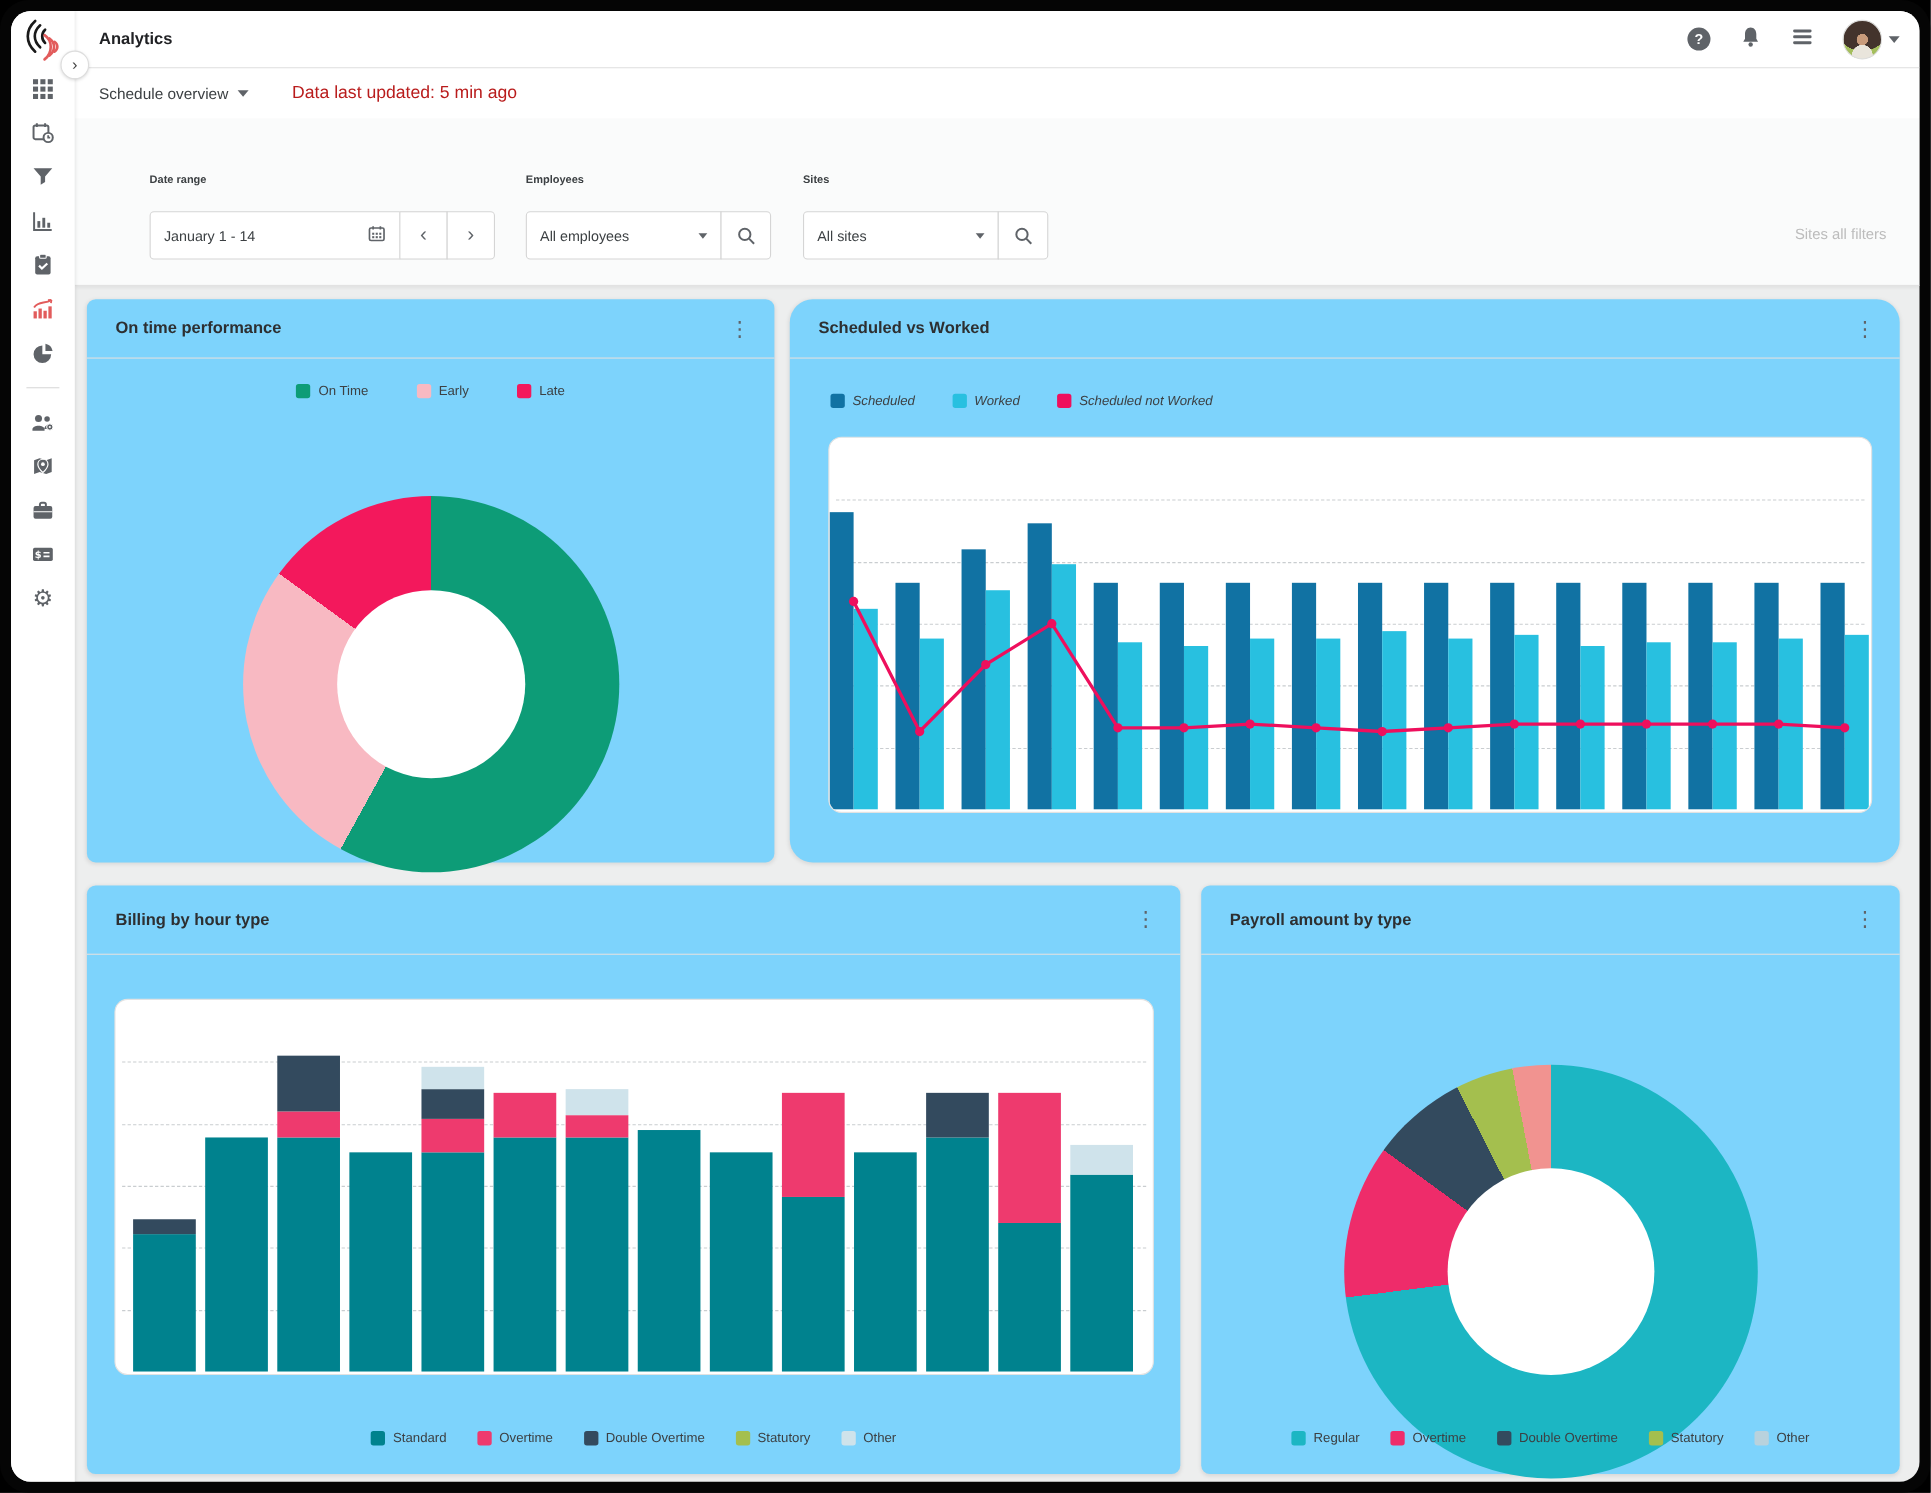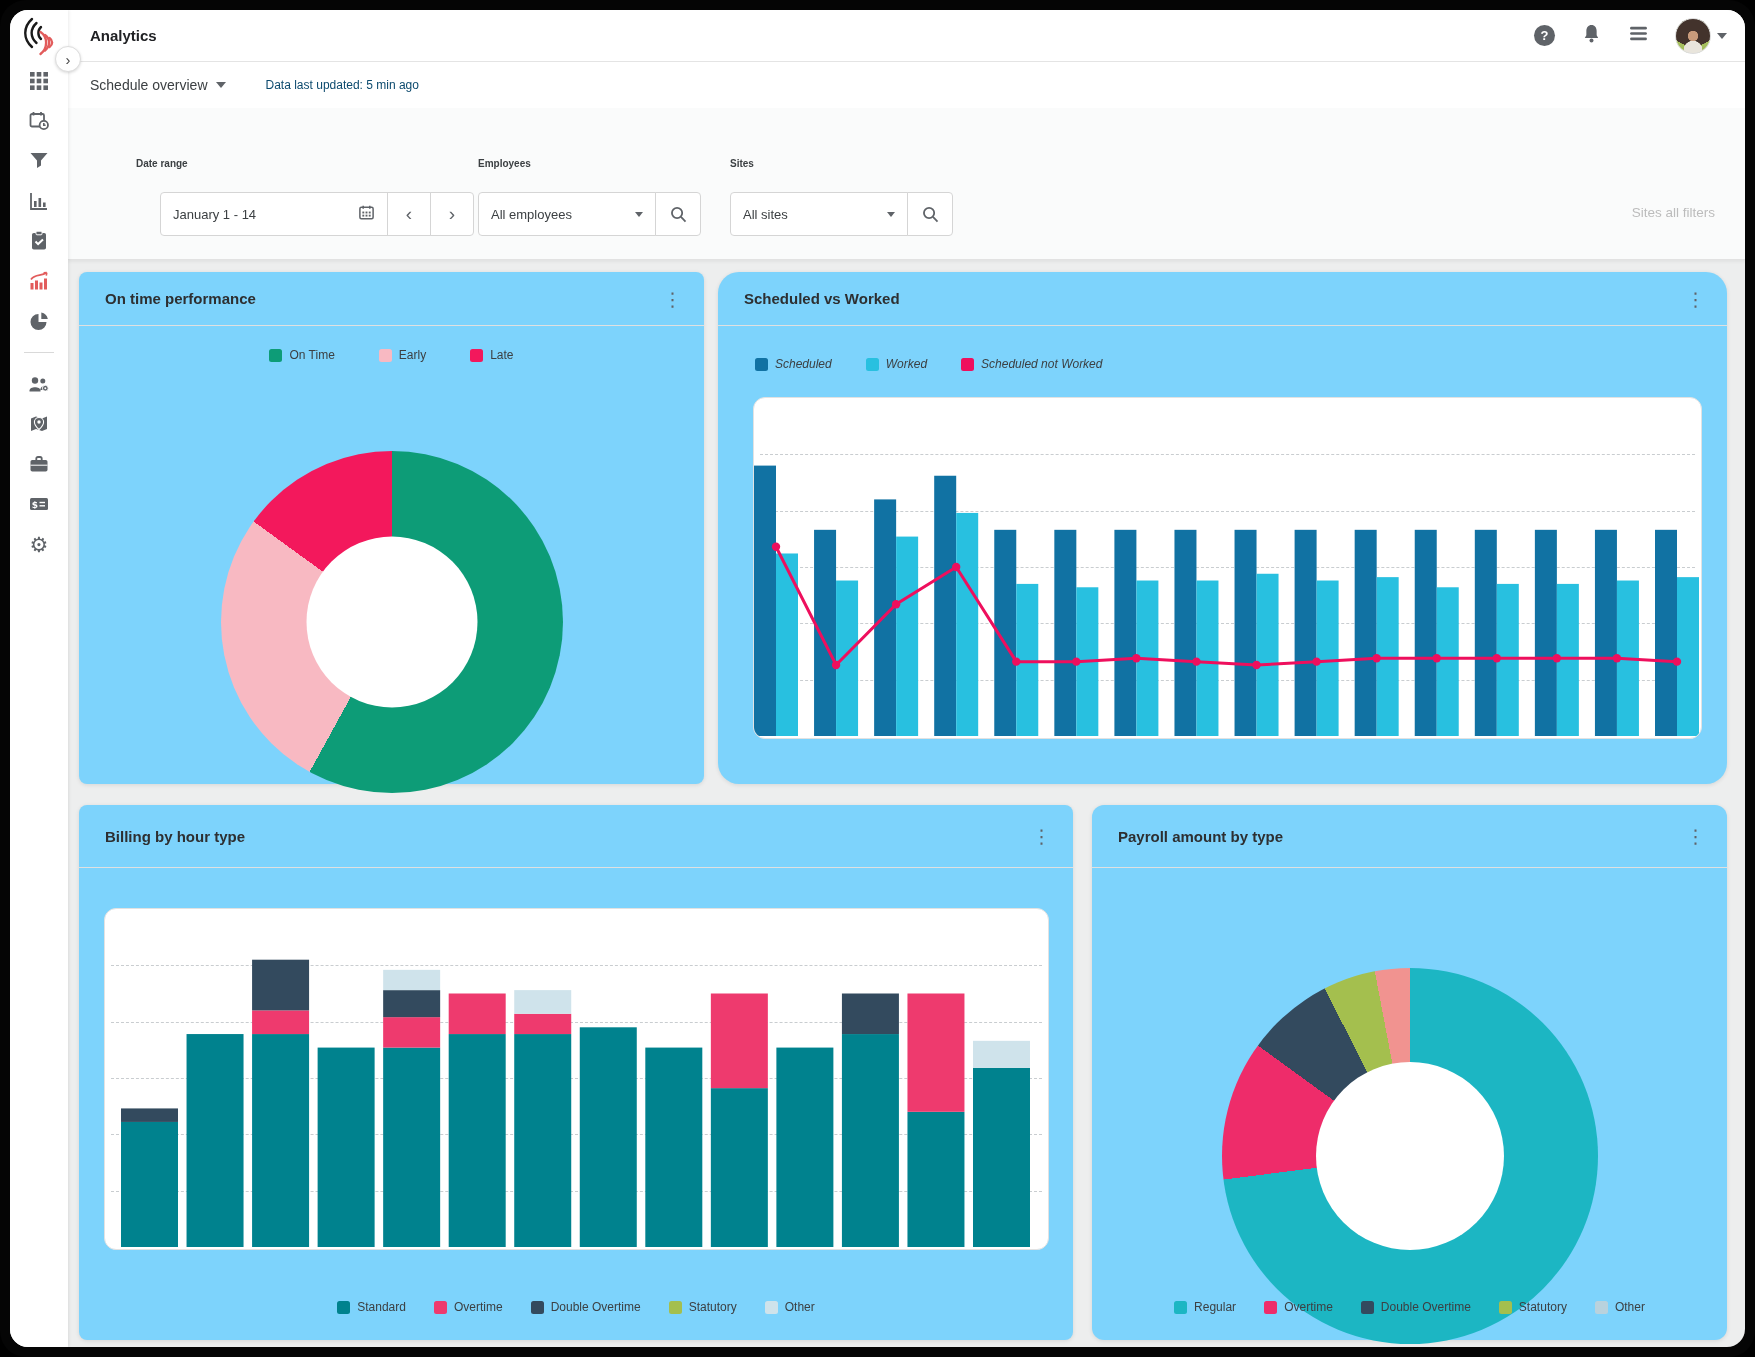--- a/index.html
+++ b/index.html
@@ -35,50 +35,50 @@
       radial-gradient(circle at 50% 50%, #c89b7b 0 21%, rgba(0,0,0,0) 22%),
       radial-gradient(ellipse 62% 48% at 50% 32%, #43332c 0 99%, rgba(0,0,0,0) 100%),
       linear-gradient(#b9cf6e,#9fba58); }
   .caret-down { width:0; height:0; border-left:5px solid transparent; border-right:5px solid transparent;
     border-top:6px solid #5f6368; }
 
   .subbar { position:absolute; left:58px; right:0; top:52px; height:46px; background:#fff;
     display:flex; align-items:center; gap:40px; padding-left:22px; z-index:2; }
   .view-select { display:flex; align-items:center; gap:8px; cursor:pointer; }
   .view-select .lbl { font-size:14px; color:#3c4043; }
-  .updated { font-size:12px; color:#0c4a6e; }
+  .updated { font-size:16px; color:#b91c1c; }
 
   
   .filterbar { position:absolute; left:58px; right:0; top:98px; height:152px; background:#fafbfb;
     border-bottom:1px solid #e2e2e2; box-shadow:0 2px 3px rgba(0,0,0,.05); z-index:1; }
   .f-label { position:absolute; top:50px; font-size:10px; font-weight:bold; color:#3c4043; }
   .f-ctrl { position:absolute; top:84px; height:44px; display:flex; }
   .box { background:#fff; border:1px solid #d5d5d5; height:44px; display:flex; align-items:center;
     font-size:13px; color:#3c4043; }
-  .date-input { width:228px; border-radius:4px 0 0 4px; padding:0 12px; justify-content:space-between; cursor:text;margin-left:24px; }
+  .date-input { width:228px; border-radius:4px 0 0 4px; padding:0 12px; justify-content:space-between; cursor:text; }
   .nav-btn { width:44px; justify-content:center; margin-left:-1px; cursor:pointer; font-size:19px; color:#5f6368; }
   .nav-btn.last { border-radius:0 4px 4px 0; }
   .select { width:178px; border-radius:4px 0 0 4px; padding:0 12px; justify-content:space-between; cursor:pointer; }
   .search-btn { width:46px; justify-content:center; margin-left:-1px; border-radius:0 4px 4px 0; cursor:pointer; }
   .sel-caret { width:0; height:0; border-left:4.5px solid transparent; border-right:4.5px solid transparent;
     border-top:5.5px solid #5f6368; }
   .reset { position:absolute; right:30px; top:97px; font-size:13.5px; color:#bcbcbc; cursor:pointer; }
 
   
   .card { position:absolute; background:#7dd3fc; border-radius:8px; box-shadow:0 1px 4px rgba(0,0,0,.1); }
   .card-head { position:relative; display:flex; align-items:center; height:54px;
     border-bottom:1px solid #e0e0e0; padding-left:26px; }
   .card.tall-head .card-head { height:63px; }
   .card-title { font-size:15px; font-weight:bold; color:#2d2f31; }
   .kebab { position:absolute; right:16px; top:50%; transform:translateY(-50%); font-size:19px;
     color:#5f6368; cursor:pointer; padding:2px 6px; }
   #card-ontime  { left:69px;  top:262px; width:625px;  height:512px; }
   #card-sched   { left:708px; top:262px; width:1009px; height:512px;border-radius:21px; }
   #card-billing { left:69px;  top:795px; width:994px;  height:535px; }
-  #card-payroll { left:1082px;top:795px; width:635px;  height:535px;border-radius:12px; }
+  #card-payroll { left:1082px;top:795px; width:635px;  height:535px; }
 
   .legend-row { position:absolute; display:flex; align-items:center; }
   .legend-top-center { top:76px; left:0; right:0; justify-content:center; gap:44px; }
   .legend-top-left   { top:85px; left:37px; gap:34px;font-style:italic; }
   .legend-bottom     { bottom:26px; left:0; right:0; justify-content:center; gap:28px; }
   .legend-item { display:flex; align-items:center; gap:7px; cursor:pointer; }
   .legend-item .sw { width:13px; height:13px; border-radius:2.5px; }
   .legend-item .lb { font-size:12px; color:#3c4043; }
 
   .plot { position:absolute; border:1px solid #e2e2e2; border-radius:12px; overflow:hidden; background:#fff; }

